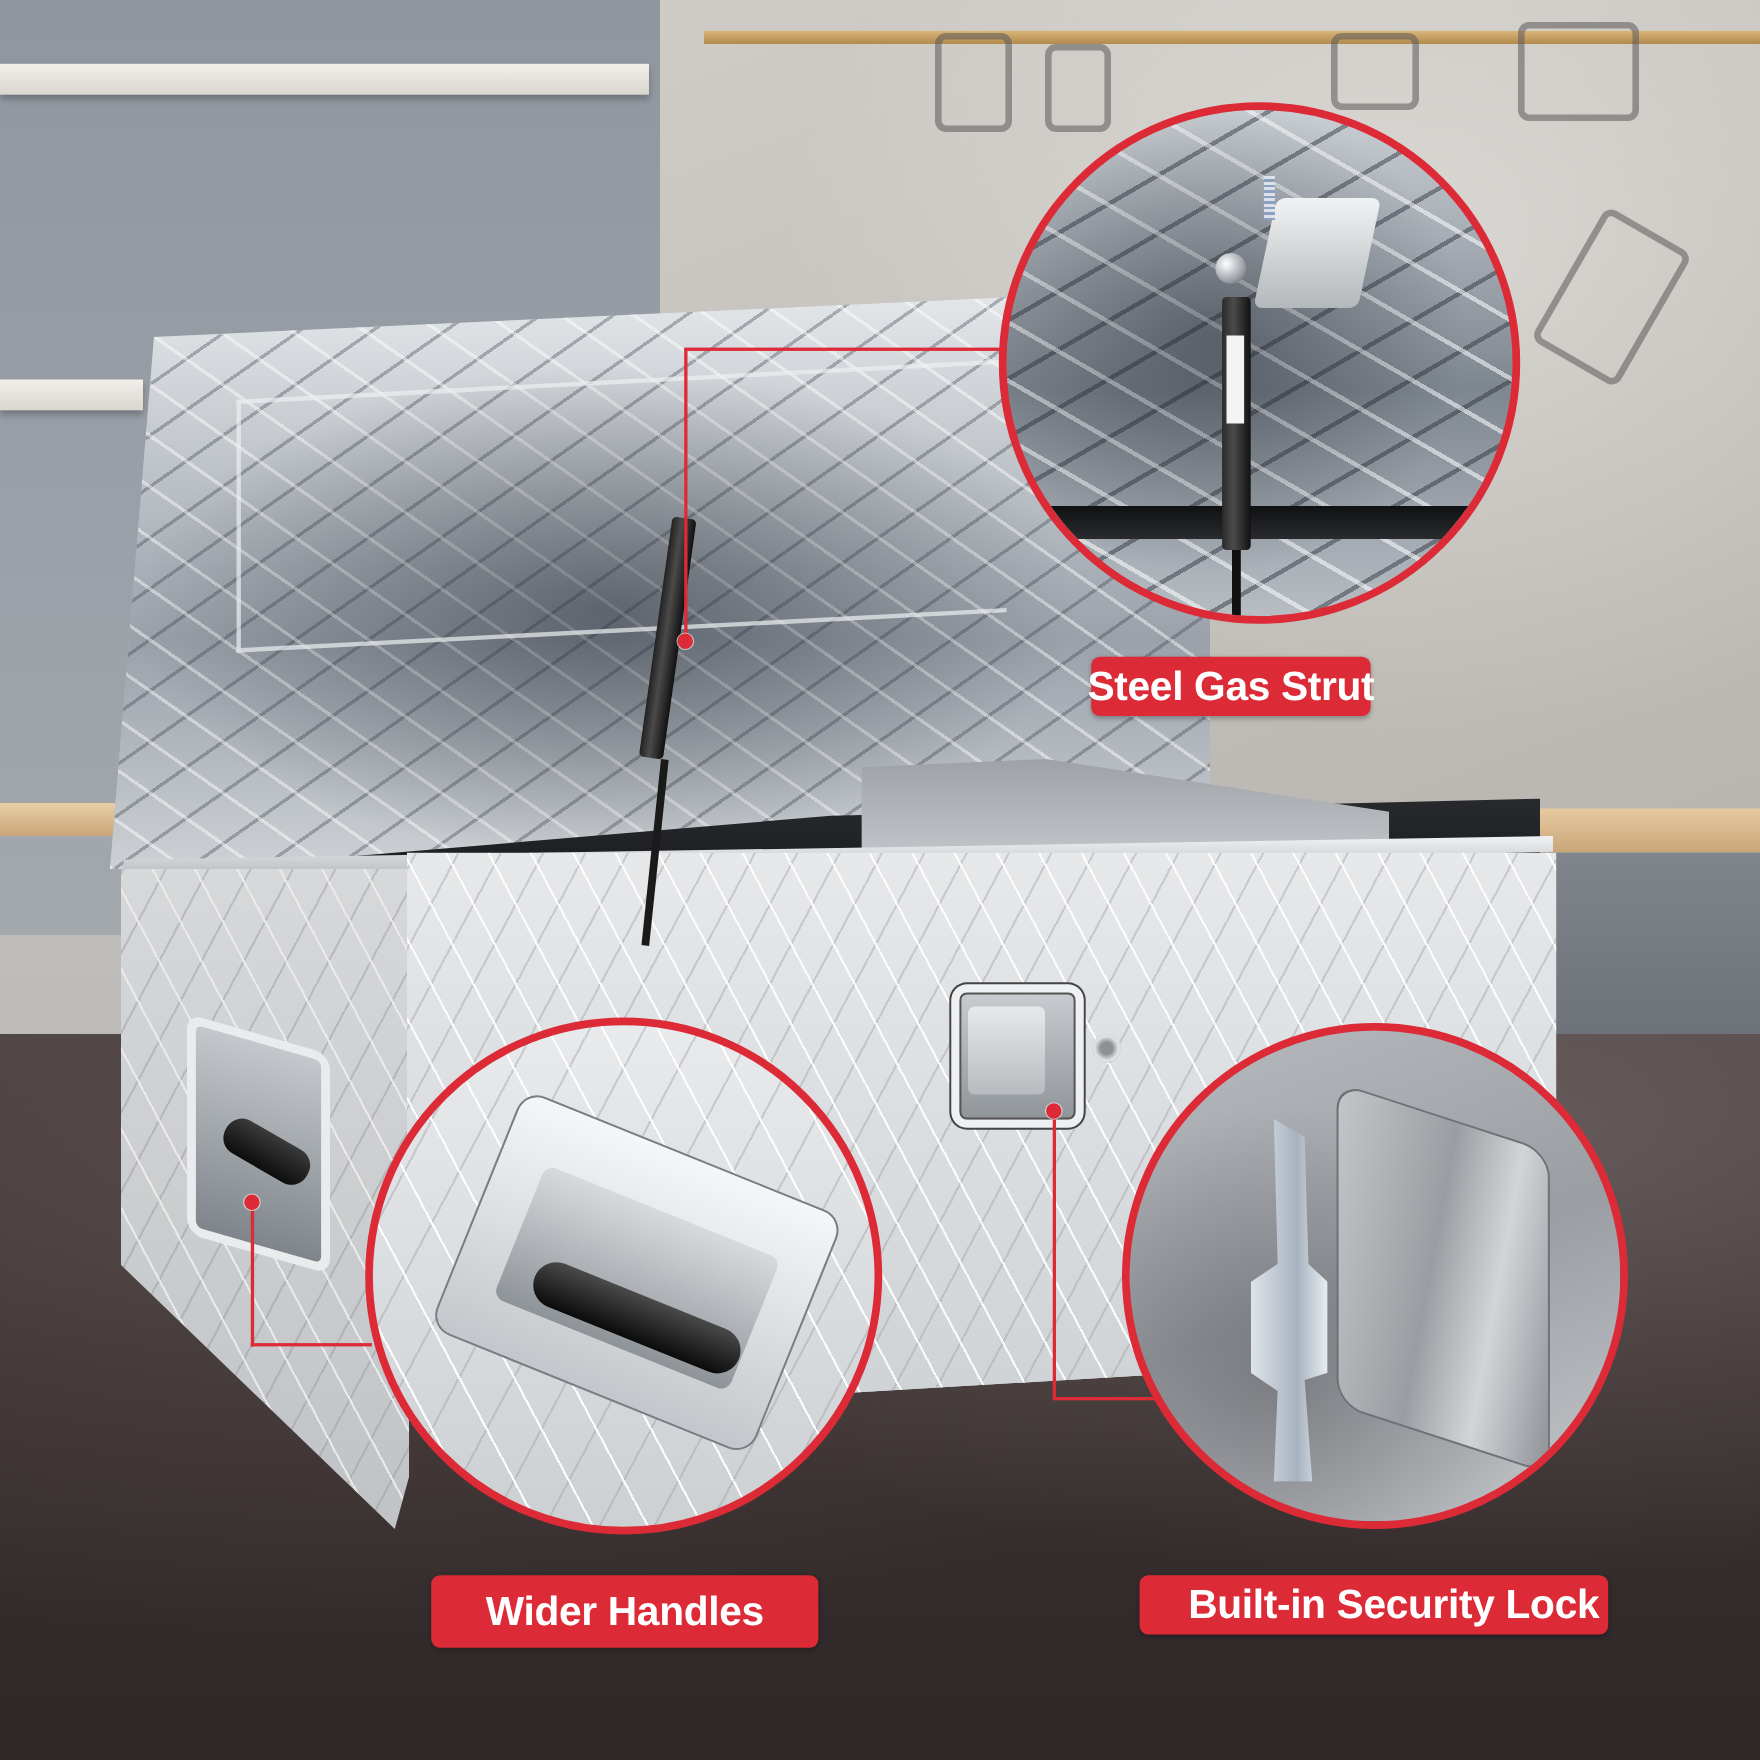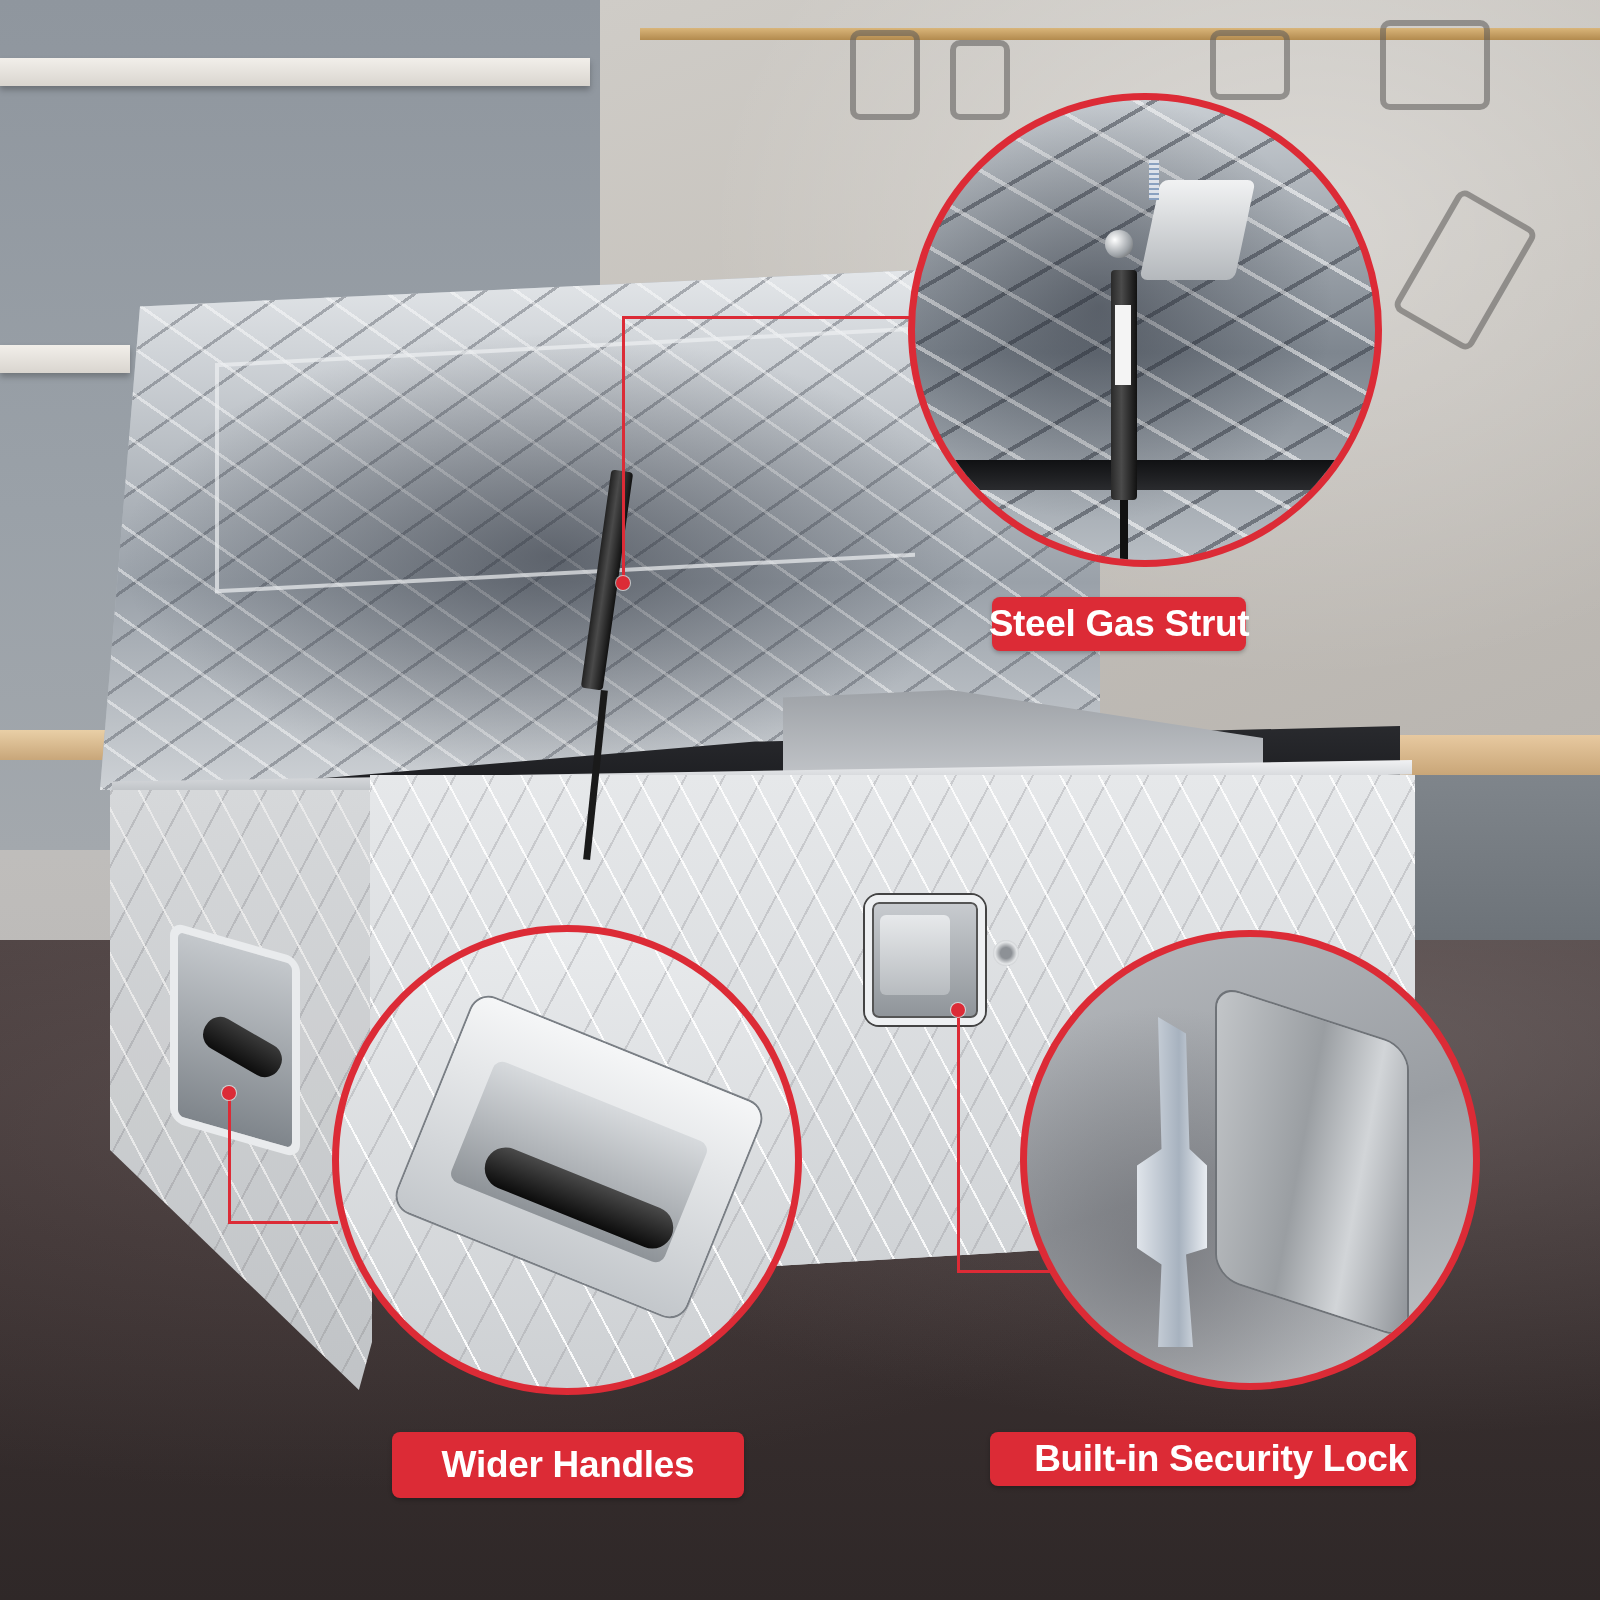--- a/index.html
+++ b/index.html
@@ -244,21 +244,21 @@
   
   .label {
     position: absolute; background: #dc2b36; color: #ffffff;
     border-radius: 8px; font-weight: bold; font-size: 37px;
     display: flex; align-items: center; justify-content: center;
     letter-spacing: -0.3px; white-space: nowrap;
     box-shadow: 0 2px 4px rgba(0,0,0,0.25);
   }
   .label-strut { left: 992px; top: 597px; width: 254px; height: 54px; }
   .label-handles { left: 392px; top: 1432px; width: 352px; height: 66px; }
-  .label-lock { left: 990px; top: 1432px; width: 426px; height: 54px; padding-left: 36px; }
+  .label-lock { left: 1036px; top: 1432px; width: 426px; height: 54px; padding-left: 36px; }
 </style>
 </head>
 <body>
 
 <div class="scene">
 
   <div class="wall"></div>
   <div class="wall-left"></div>
   <div class="shelf" style="left:0;top:58px;width:590px;"></div>
   <div class="shelf" style="left:0;top:345px;width:130px;"></div>

